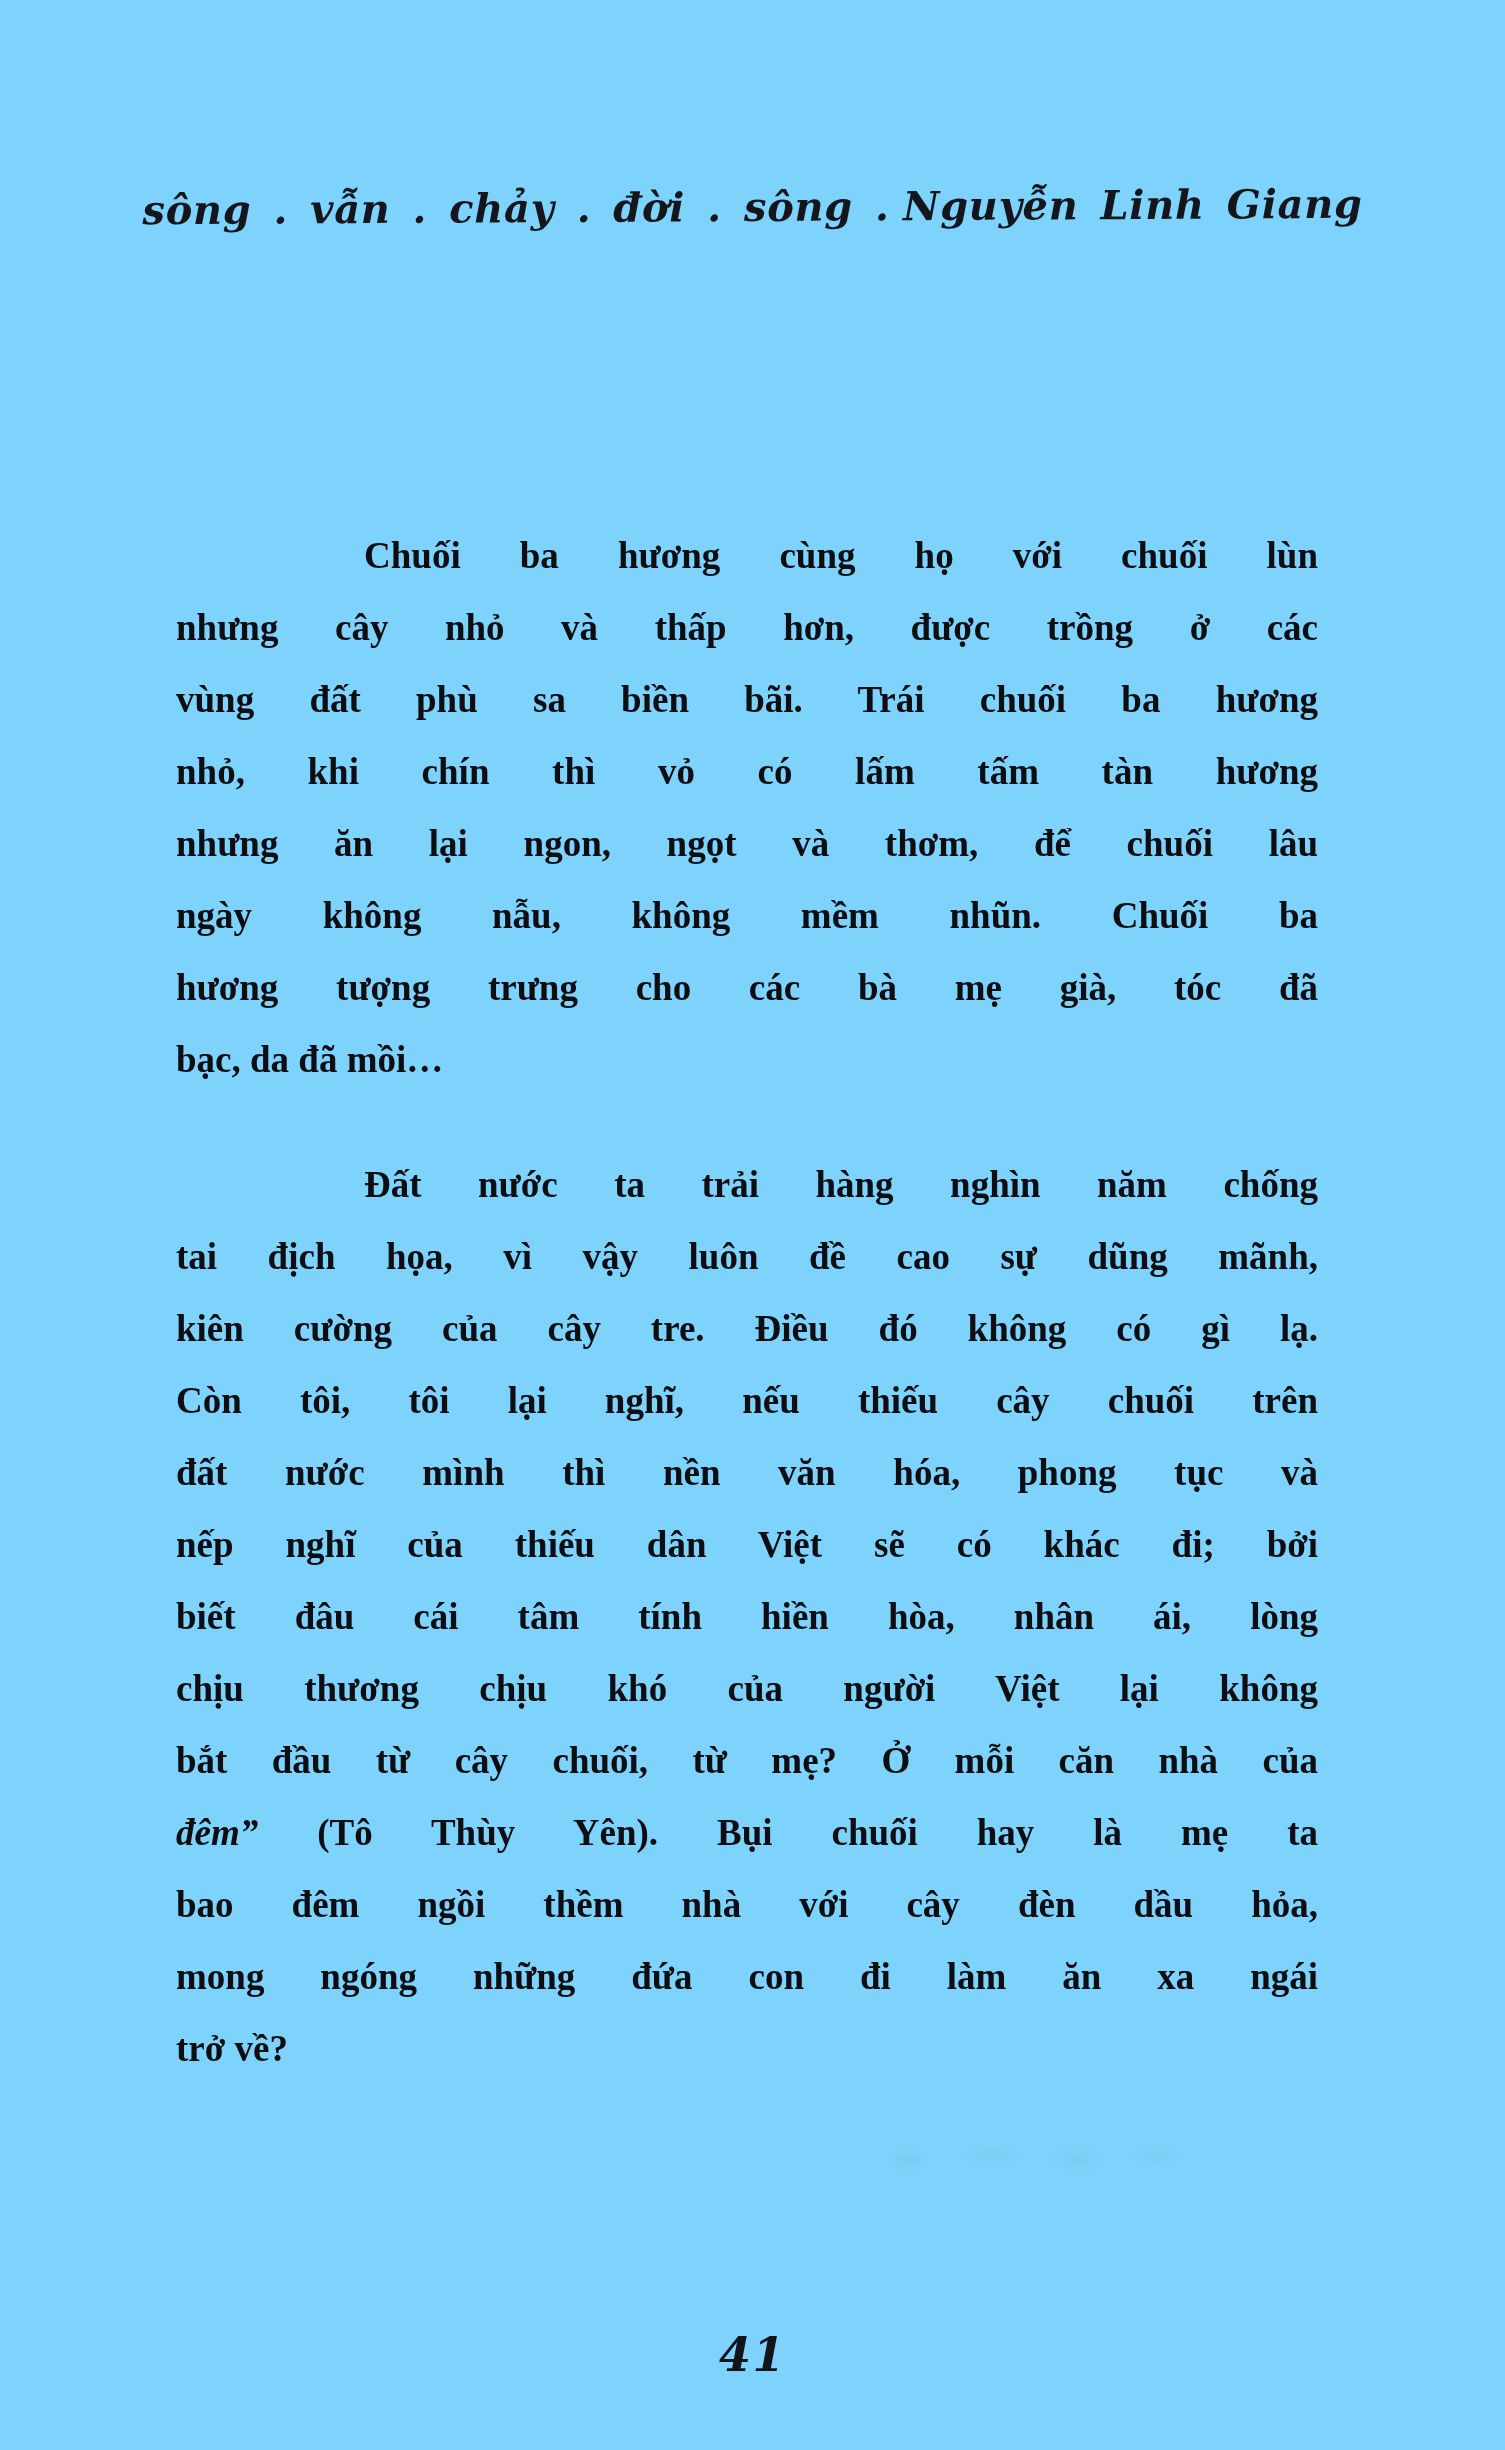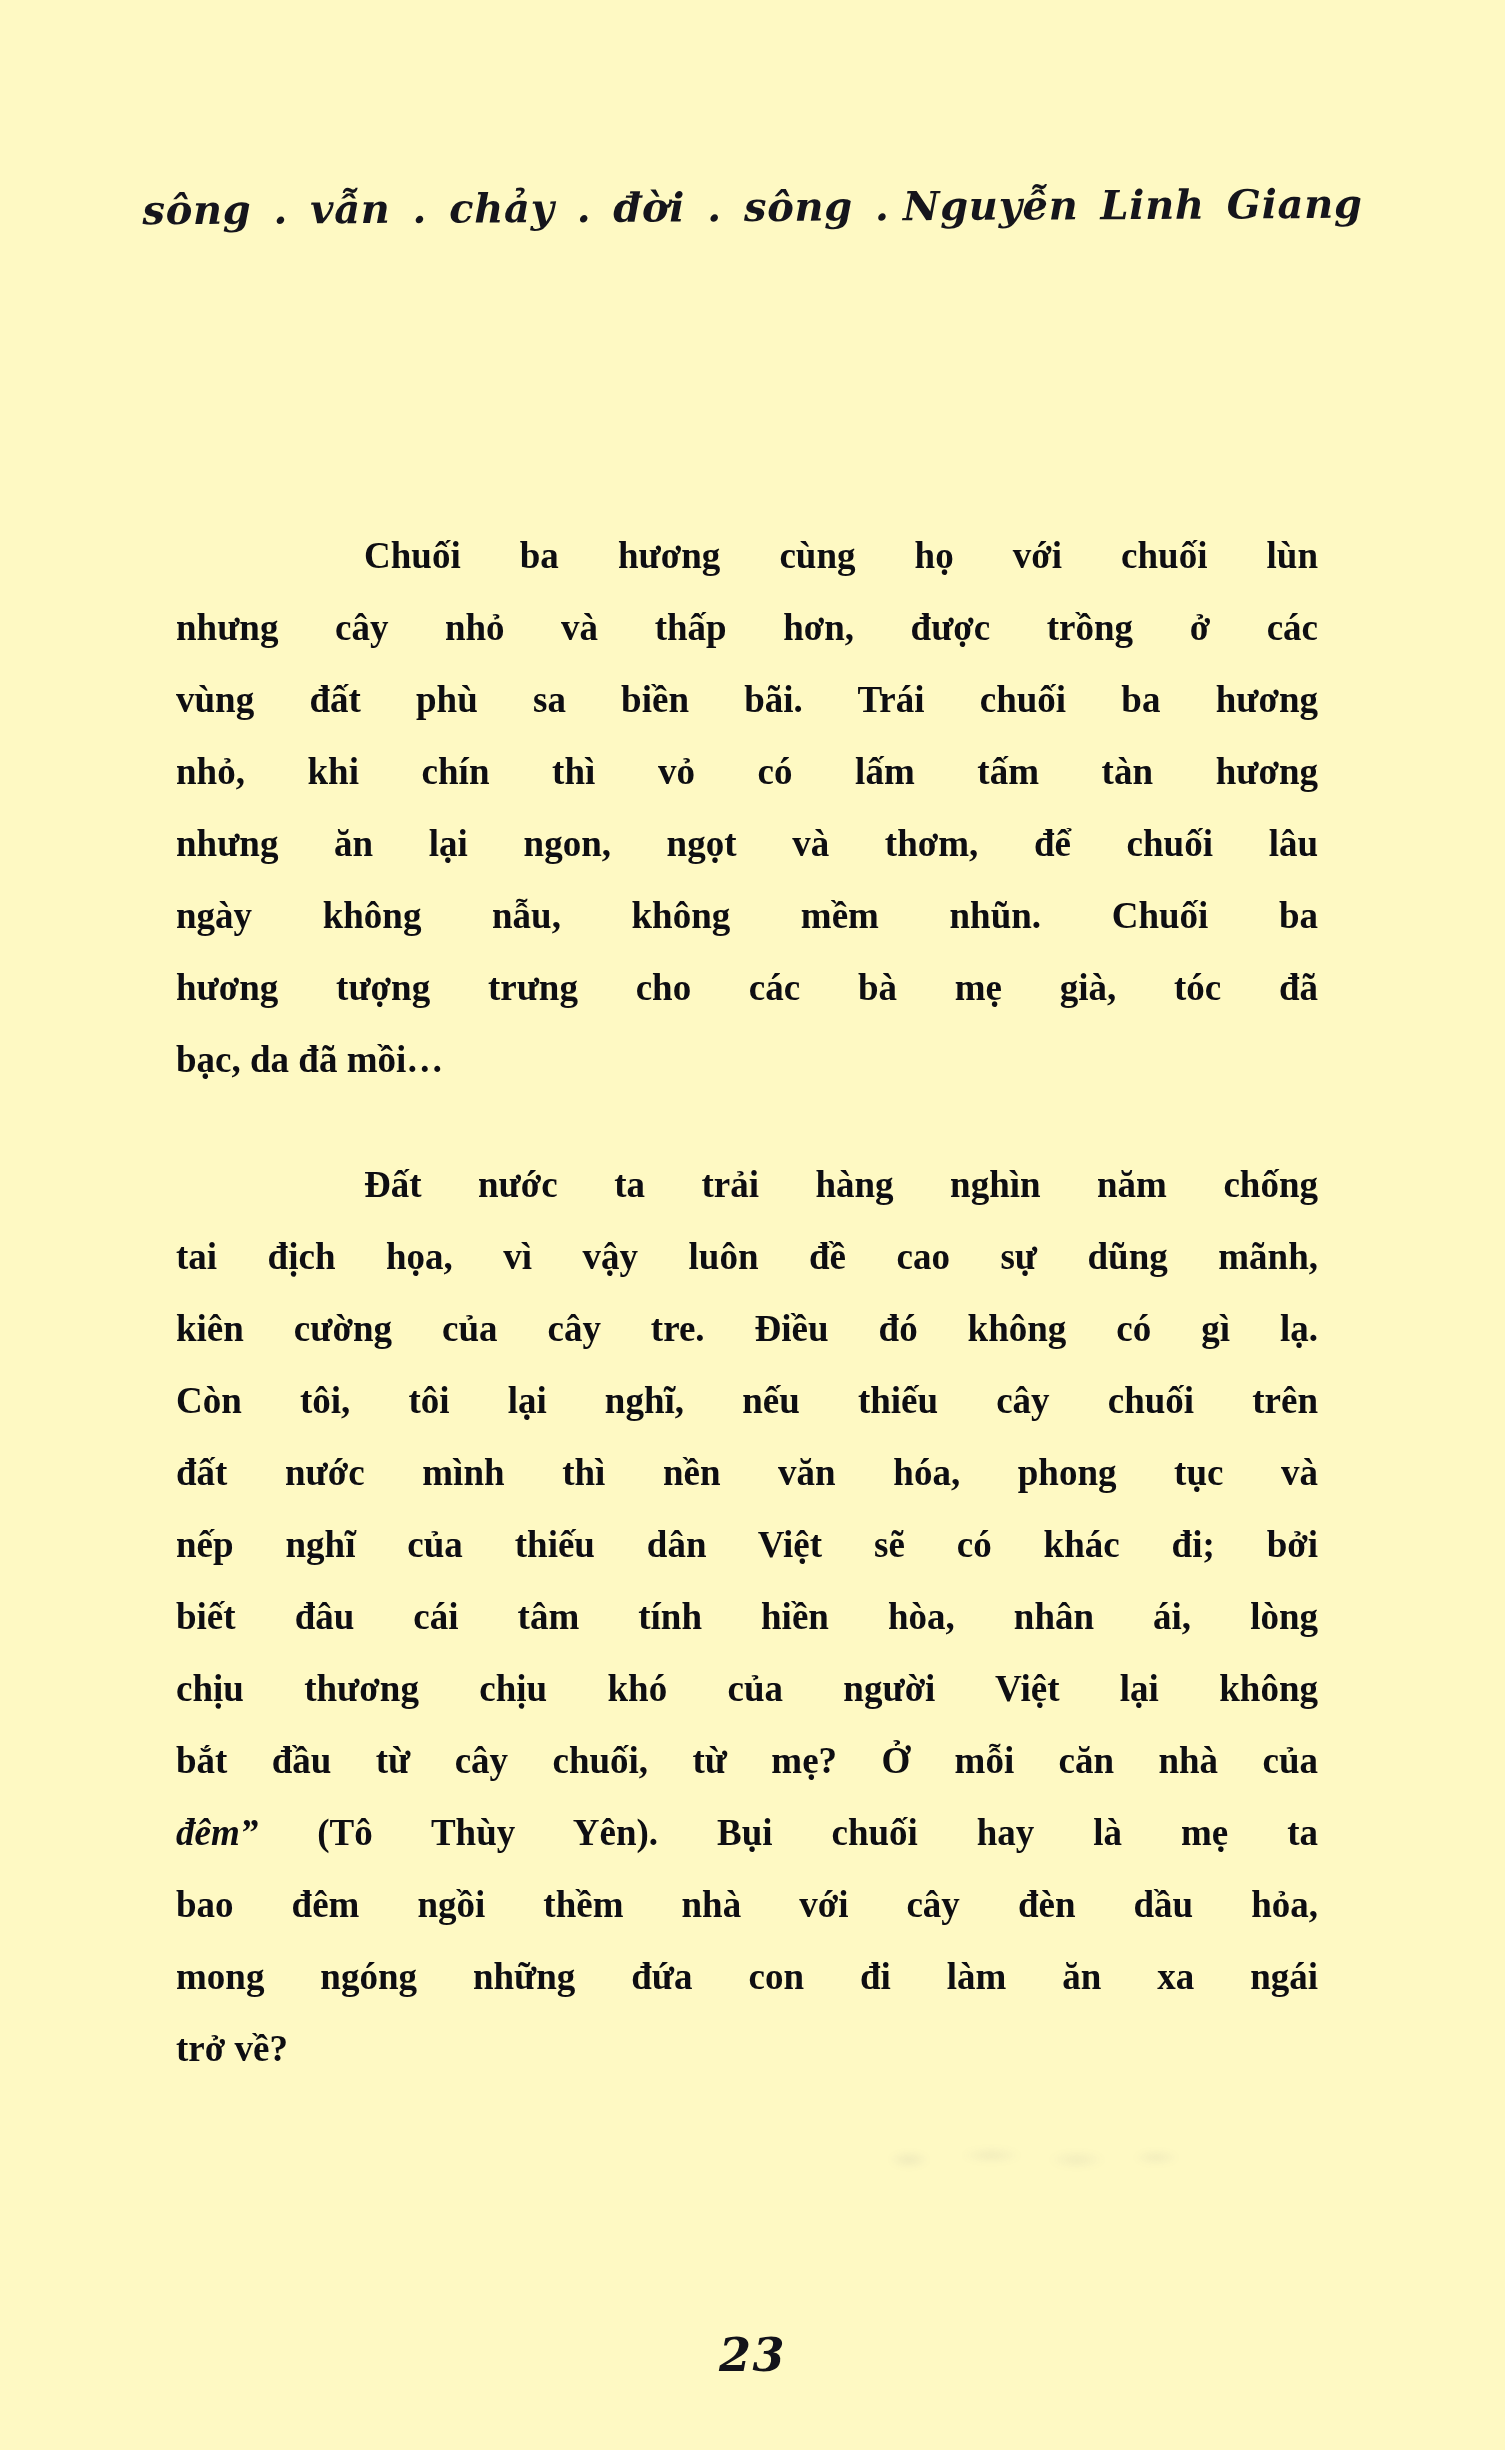--- a/index.html
+++ b/index.html
@@ -5,21 +5,21 @@
   html, body {
     margin: 0;
     padding: 0;
     background: #e8e8e8;
   }
   .page {
     position: relative;
     width: 1505px;
     height: 2450px;
     margin: 0 auto;
-    background: #fef9c3;
+    background: #7dd3fc;
     overflow: hidden;
     color: #121215;
   }
   
   .header {
     position: absolute;
     top: 183px;
     left: 0;
     width: 100%;
     text-align: center;
@@ -123,17 +123,17 @@
         <div class="line"><span class="seg italic">đêm”</span><span class="seg"> (Tô Thùy Yên). Bụi chuối hay là mẹ ta</span></div>
         <div class="line"><span class="seg">bao đêm ngồi thềm nhà với cây đèn dầu hỏa,</span></div>
         <div class="line"><span class="seg">mong ngóng những đứa con đi làm ăn xa ngái</span></div>
         <div class="line last"><span class="seg">trở về?</span></div>
       </div>
     </div>
 
   <div class="bleed"></div>
 
   <div class="footer">
-    <span class="page-number">23</span>
+    <span class="page-number">41</span>
   </div>
 
 </div>
 
 
 </body></html>

